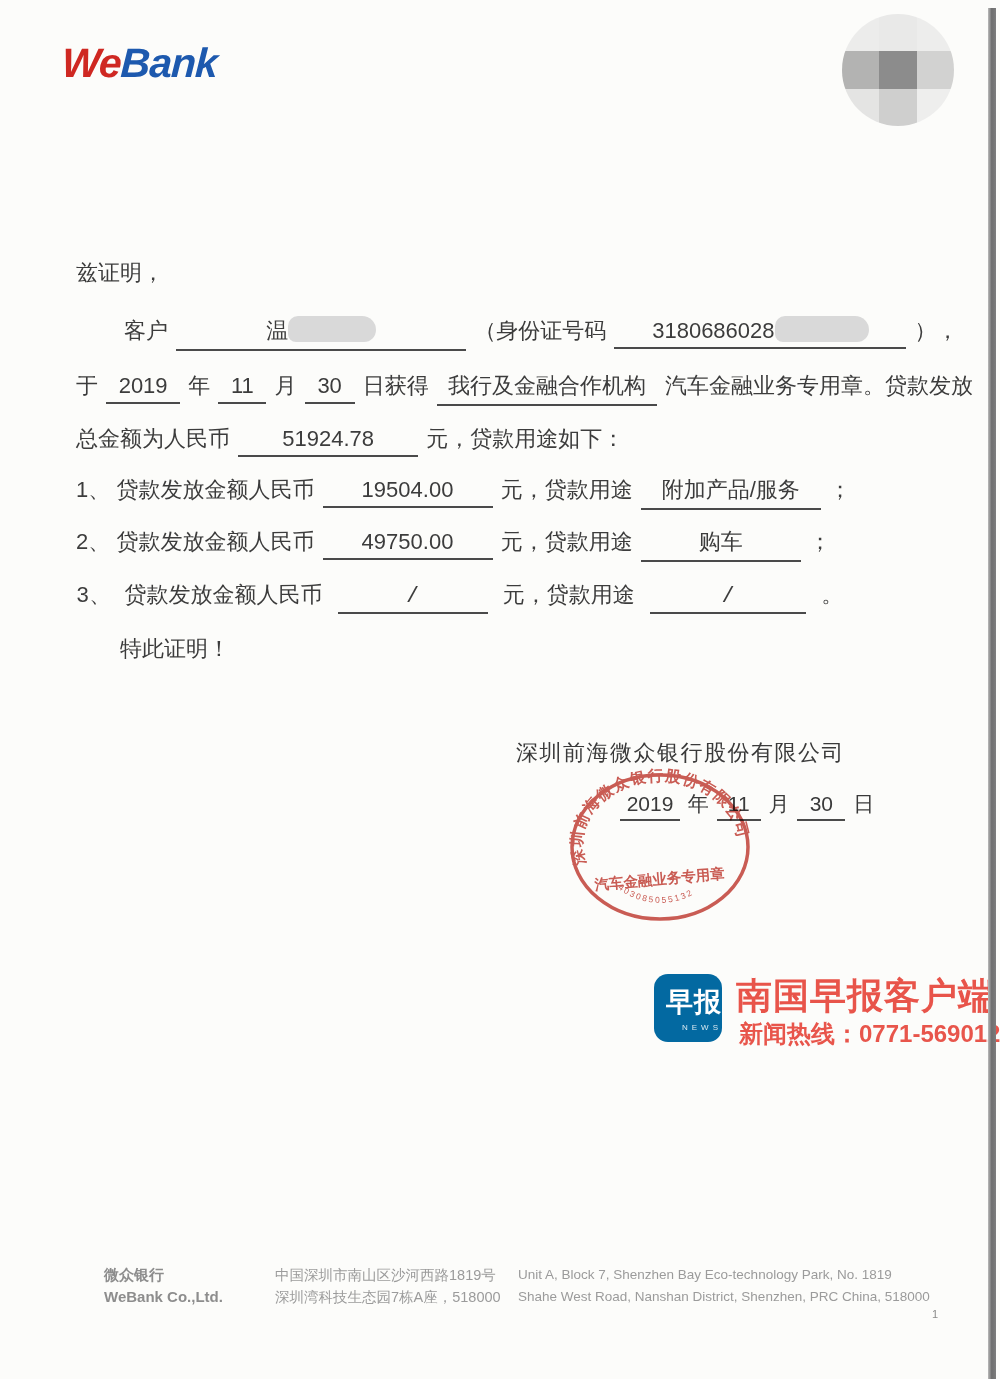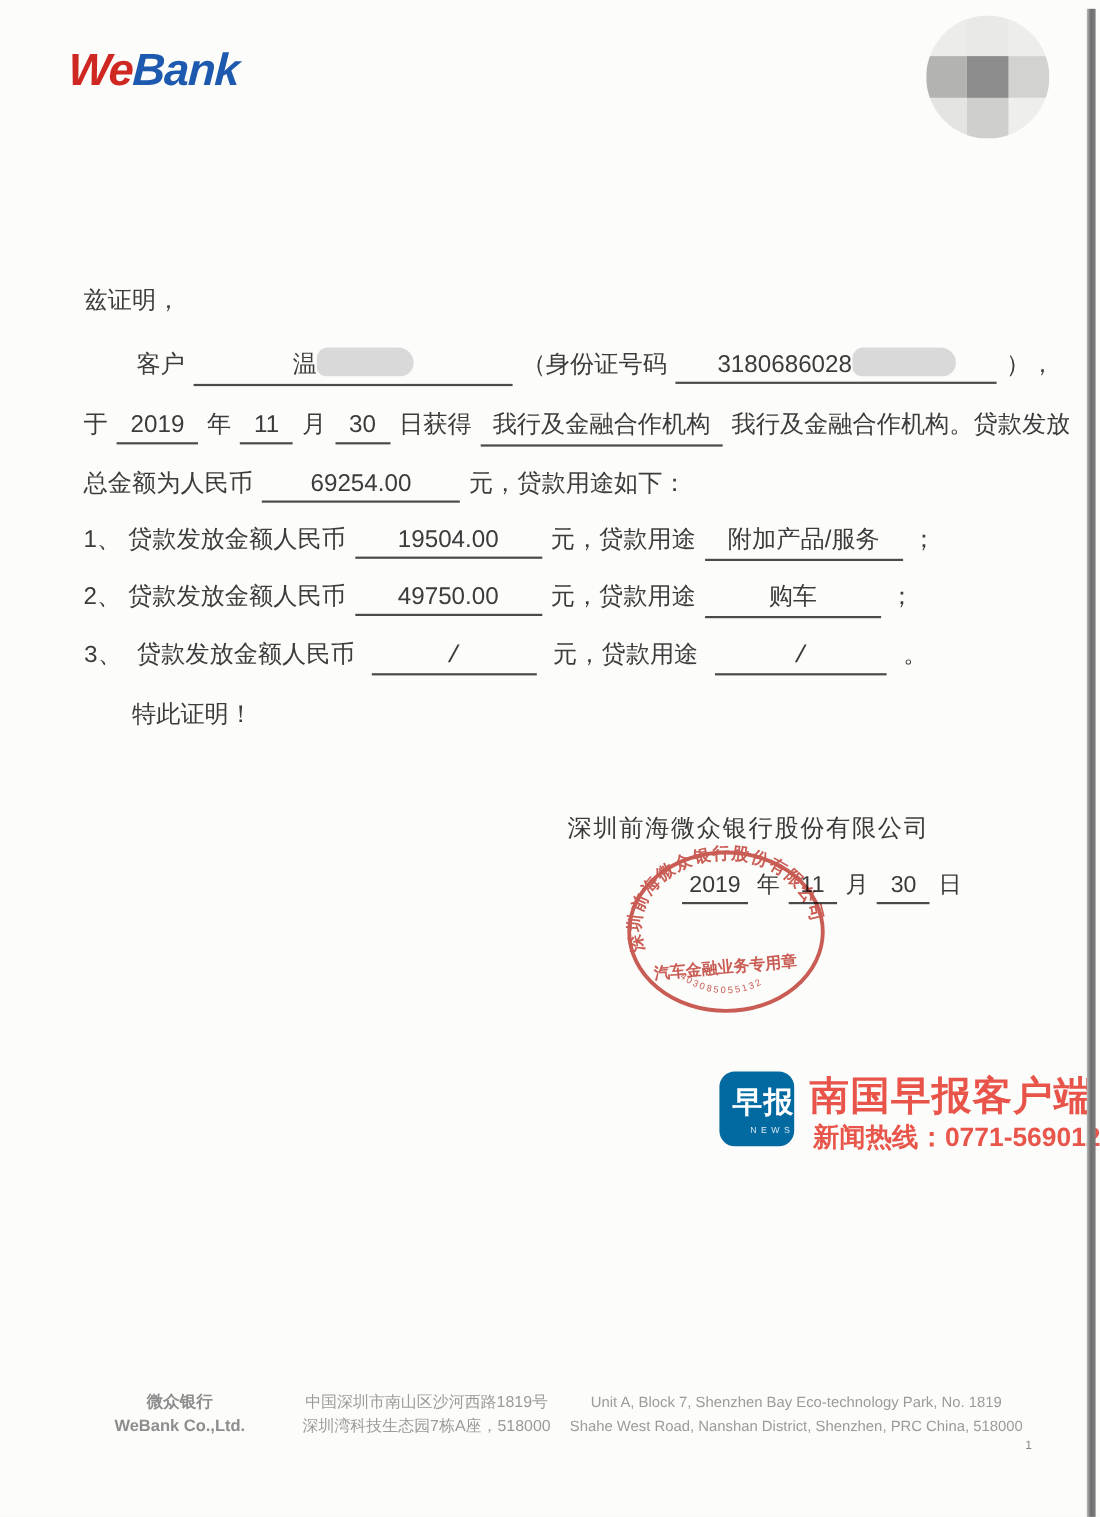--- a/index.html
+++ b/index.html
@@ -48,21 +48,21 @@
 
   
   .wm-icon{left:654px; top:974px; width:68px; height:68px; border-radius:14px;
            background:#0369a1; color:#fff; text-align:right;}
   .wm-icon-t{font-size:27px; font-weight:800; margin-top:10px; letter-spacing:1px;}
   .wm-icon-s{font-size:8px; letter-spacing:4px; opacity:.85; margin-top:3px;}
   .wm-title{left:736px; top:972px; font-size:36px; font-weight:800; color:#e8544a; letter-spacing:1px;}
   .wm-hotline{left:739px; top:1018px; font-size:24px; font-weight:700; color:#e8554b;}
 
   
-  .f-col{line-height:22px; white-space:nowrap;text-align:center;}
+  .f-col{line-height:22px; white-space:nowrap;}
   .f-col1{left:104px; top:1264px; font-size:15px; font-weight:700; color:#8d8d8d;}
   .f-col2{left:275px; top:1264px; font-size:14.5px; color:#9b9b9b;}
   .f-col3{left:518px; top:1264px; font-size:13.5px; color:#9b9b9b;}
   .page-num{left:932px; top:1308px; font-size:11px; color:#8a8a8a;}
 
   .edge{left:988px; top:8px; width:8px; height:1371px;
         background:linear-gradient(to right,#bbbbbb,#6e6e6e 45%,#7d7d7d);}
 </style>
 </head>
 <body>
@@ -98,26 +98,26 @@
 
   <div class="abs bodyline l-grant">
     <span>于</span>
     <span class="blank" style="width:66px;">2019</span>
     <span>年</span>
     <span class="blank" style="width:40px;">11</span>
     <span>月</span>
     <span class="blank" style="width:42px;">30</span>
     <span>日获得</span>
     <span class="blank" style="width:212px;">我行及金融合作机构</span>
-    <span>我行及金融合作机构。贷款发放</span>
+    <span>汽车金融业务专用章。贷款发放</span>
   </div>
 
   <div class="abs bodyline l-total">
     <span>总金额为人民币</span>
-    <span class="blank" style="width:172px;">69254.00</span>
+    <span class="blank" style="width:172px;">51924.78</span>
     <span>元，贷款用途如下：</span>
   </div>
 
   <div class="abs bodyline l-item1">
     <span>1、</span>
     <span>贷款发放金额人民币</span>
     <span class="blank" style="width:162px;">19504.00</span>
     <span>元，贷款用途</span>
     <span class="blank" style="width:172px;">附加产品/服务</span>
     <span>；</span>

